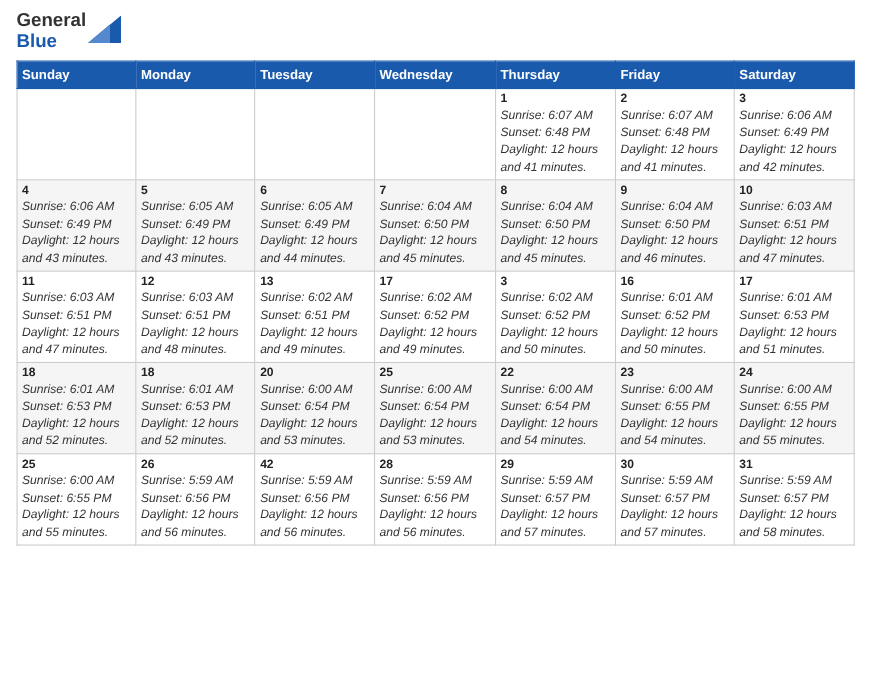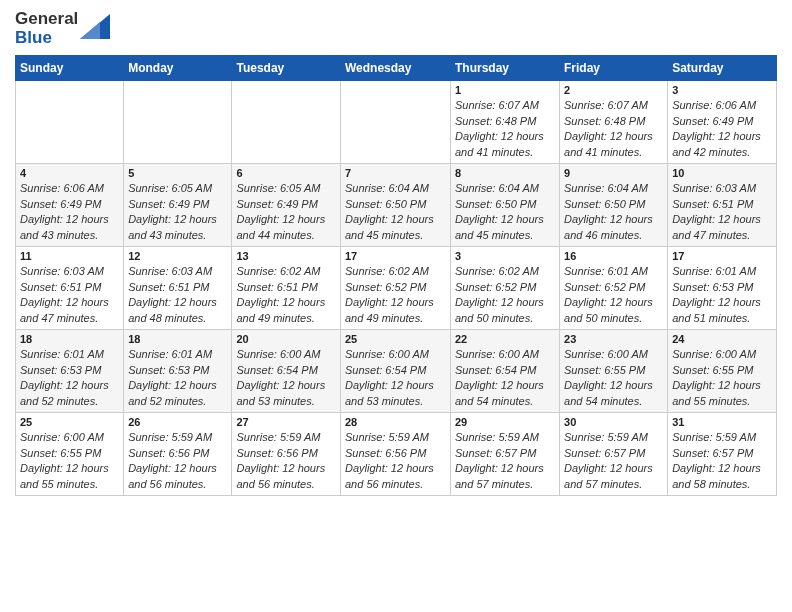--- a/index.html
+++ b/index.html
@@ -304,21 +304,21 @@
 and 55 minutes.</div>
           </td>
           <td>
             <div class="day-number">26</div>
             <div class="day-info" style="white-space: pre-line;">Sunrise: 5:59 AM
 Sunset: 6:56 PM
 Daylight: 12 hours
 and 56 minutes.</div>
           </td>
           <td>
-            <div class="day-number">27</div>
+            <div class="day-number">42</div>
             <div class="day-info" style="white-space: pre-line;">Sunrise: 5:59 AM
 Sunset: 6:56 PM
 Daylight: 12 hours
 and 56 minutes.</div>
           </td>
           <td>
             <div class="day-number">28</div>
             <div class="day-info" style="white-space: pre-line;">Sunrise: 5:59 AM
 Sunset: 6:56 PM
 Daylight: 12 hours

